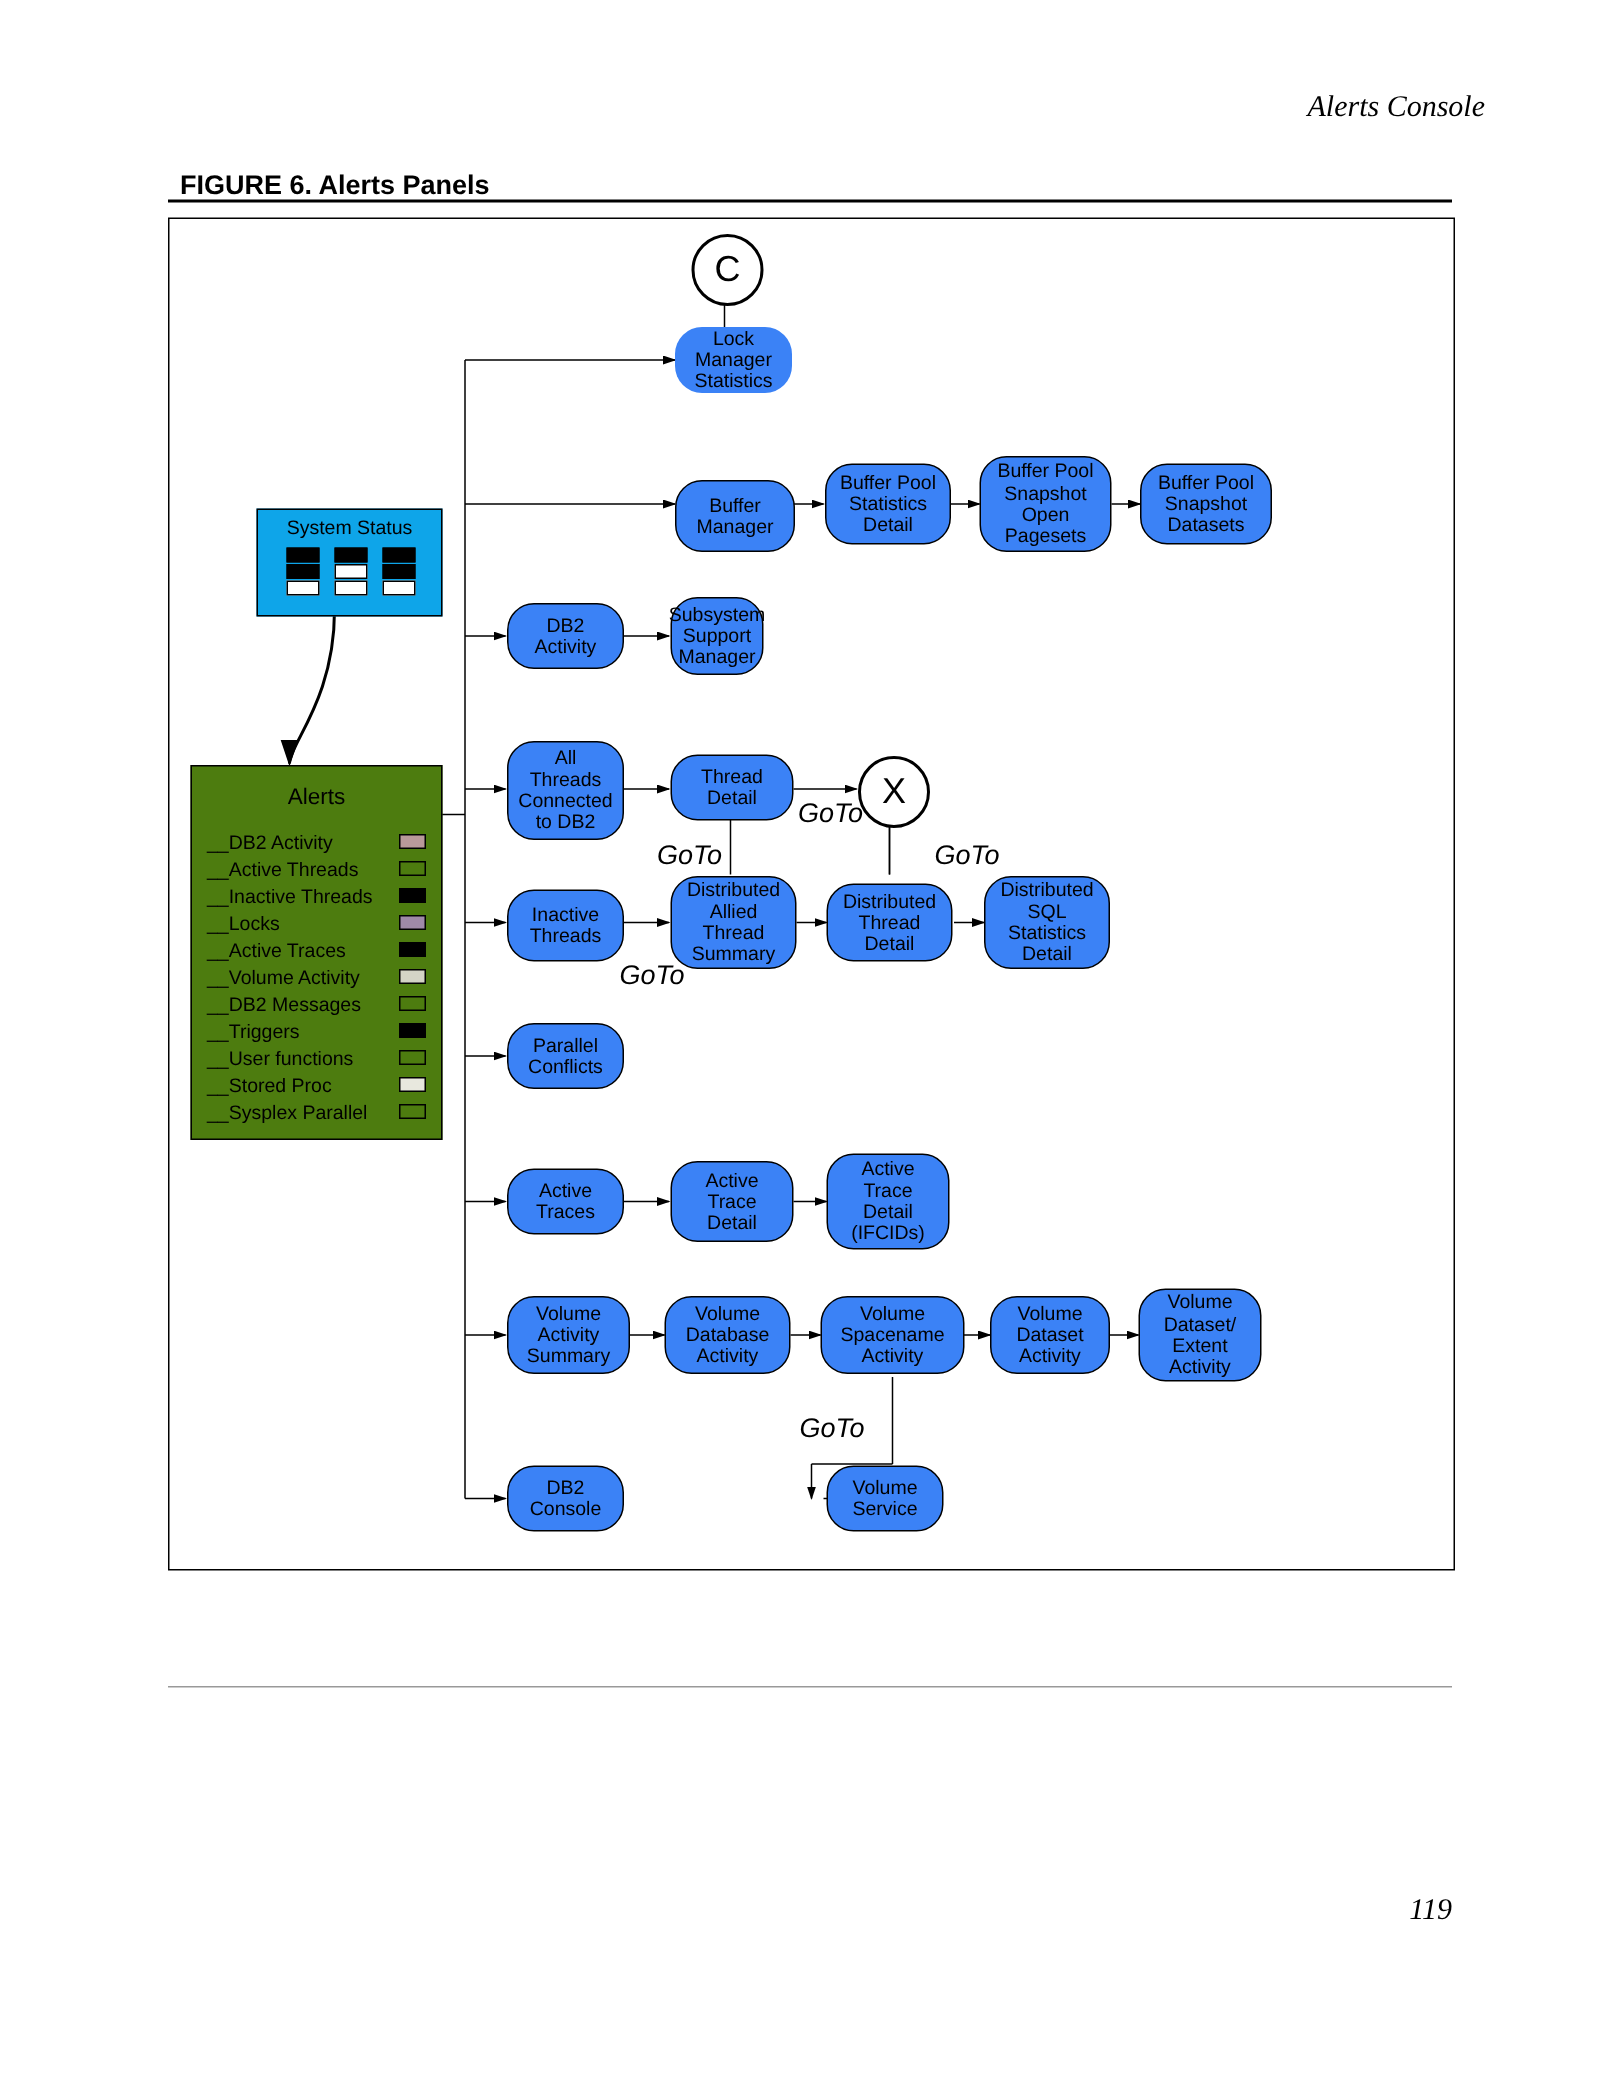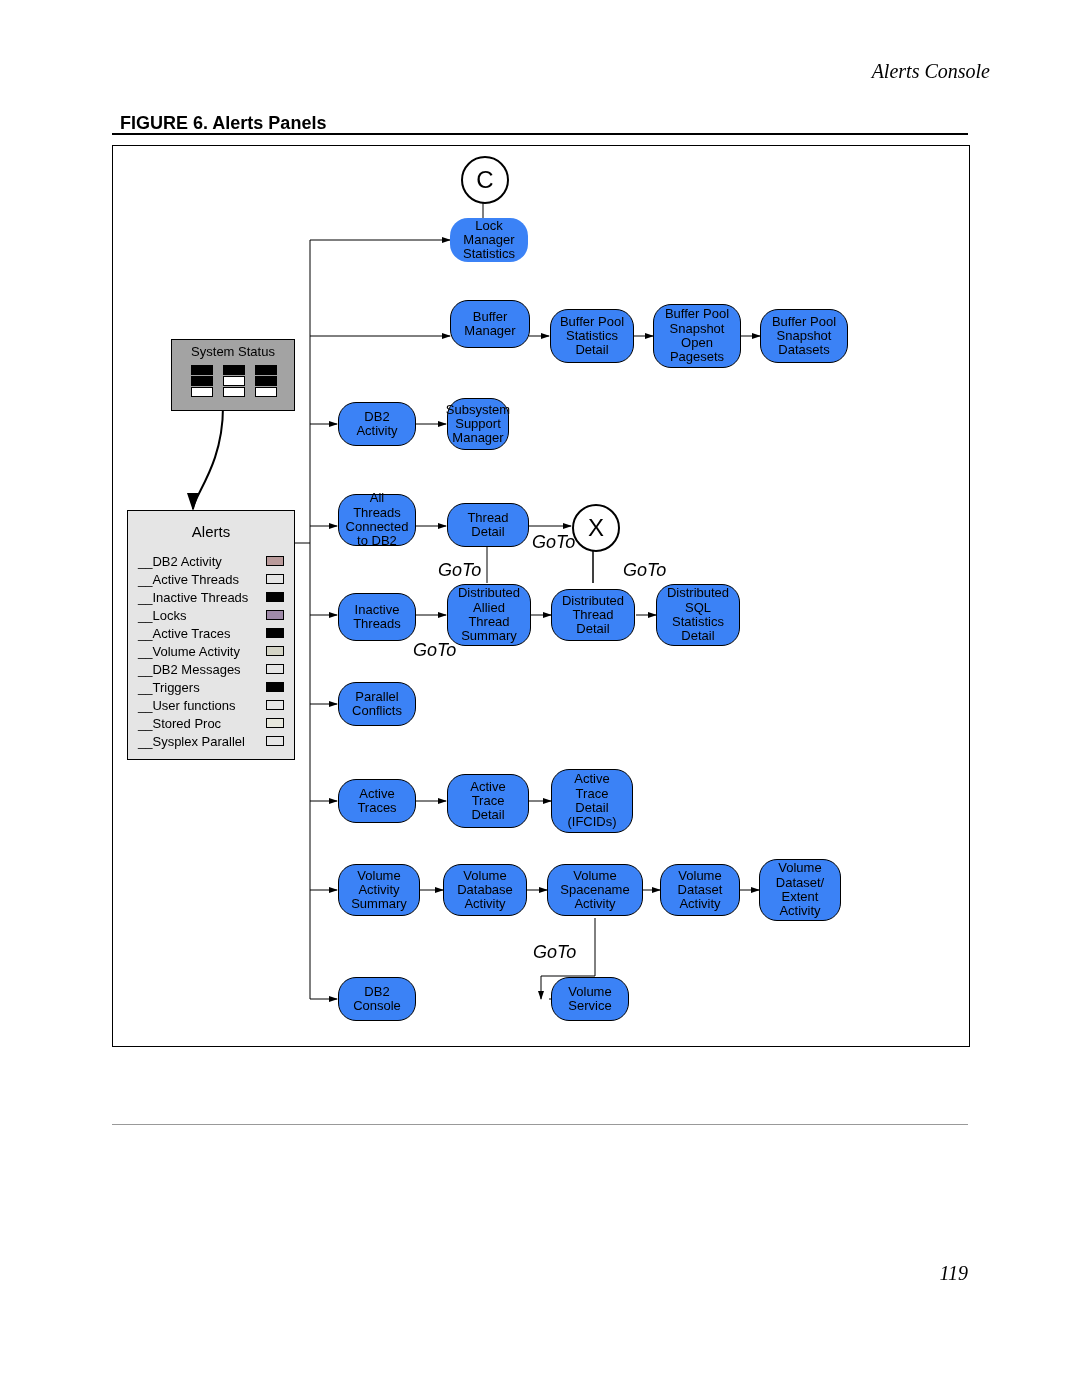--- a/index.html
+++ b/index.html
@@ -10,28 +10,28 @@
 .rule.top{top:133px;}
 .rule.bottom{top:1124px;height:1px;background:#999;}
 .page-num{position:absolute;bottom:112px;right:112px;font-style:italic;font-size:20px;}
 .diagram{position:absolute;left:112px;top:145px;width:856px;height:900px;border:1px solid #000;font-family:Arial,Helvetica,sans-serif;font-size:13px;}
 
 .node{position:absolute;border:1px solid #000;border-radius:18px;background:#3b82f6;display:flex;align-items:center;justify-content:center;text-align:center;line-height:1.1;padding:2px 4px;box-sizing:border-box;}
 
 .circ{position:absolute;width:44px;height:44px;border:2px solid #000;border-radius:50%;background:#fff;display:flex;align-items:center;justify-content:center;font-size:24px;}
 .circ::before{content:"";position:absolute;left:4px;top:4px;width:100%;height:100%;border-radius:50%;background:#000;z-index:-1;}
 
-.sysbox{position:absolute;border:1px solid #000;background:#a3a3a3;}
+.sysbox{position:absolute;border:1px solid #000;background:#0ea5e9;}
 .sysbox::before{content:"";position:absolute;left:4px;top:4px;width:100%;height:100%;background:#000;z-index:-1;}
 .sysbox .title{text-align:center;padding:4px 0 6px;font-size:13px;}
 .sysbox .grid{display:grid;grid-template-columns:repeat(3,20px);grid-auto-rows:8px;gap:3px 12px;justify-content:center;padding-bottom:8px;}
 .sysbox .cell{width:20px;height:8px;border:1px solid #000;background:#fff;}
 .sysbox .cell.f{background:#000;}
 
-.alerts-box{position:absolute;border:1px solid #000;background:#e5e5e5;}
+.alerts-box{position:absolute;border:1px solid #000;background:#4d7c0f;}
 .alerts-box::before{content:"";position:absolute;left:4px;top:4px;width:100%;height:100%;background:#000;z-index:-1;}
 .alerts-box .head{text-align:center;padding:12px 0 12px;font-size:15px;}
 .alerts-box .row{display:flex;align-items:center;justify-content:space-between;padding:0 10px 0 10px;height:18px;}
 .alerts-box .row .lbl::before{content:"__";}
 .alerts-box .sw{width:18px;height:10px;border:1px solid #000;box-sizing:border-box;}
 .goto{position:absolute;font-style:italic;font-size:18px;}
 svg.lines{position:absolute;left:0;top:0;pointer-events:none;}
 </style>
 </head>
 <body>
@@ -96,21 +96,21 @@
   <div class="circ" style="left:348px;top:10px;">
         <span>C</span>
       </div>
 
   <div class="node" style="left:337px;top:72px;width:78px;height:44px;border:none;">
         <span style="white-space:pre-line;">Lock
 Manager
 Statistics</span>
       </div>
 
-  <div class="node" style="left:337px;top:154px;width:80px;height:48px;">
+  <div class="node" style="left:337px;top:174px;width:80px;height:48px;">
         <span style="white-space:pre-line;">Buffer
 Manager</span>
       </div>
   <div class="node" style="left:437px;top:163px;width:84px;height:54px;">
         <span style="white-space:pre-line;">Buffer Pool
 Statistics
 Detail</span>
       </div>
   <div class="node" style="left:540px;top:158px;width:88px;height:64px;">
         <span style="white-space:pre-line;">Buffer Pool
@@ -142,21 +142,21 @@
   <div class="node" style="left:225px;top:256px;width:78px;height:44px;">
         <span style="white-space:pre-line;">DB2
 Activity</span>
       </div>
   <div class="node" style="left:334px;top:252px;width:62px;height:52px;justify-content:center;">
         <span style="white-space:pre-line;">Subsystem
 Support
 Manager</span>
       </div>
 
-  <div class="node" style="left:225px;top:348px;width:78px;height:52px;">
+  <div class="node" style="left:225px;top:348px;width:78px;height:66px;">
         <span style="white-space:pre-line;">All
 Threads
 Connected
 to DB2</span>
       </div>
   <div class="node" style="left:334px;top:357px;width:82px;height:44px;">
         <span style="white-space:pre-line;">Thread
 Detail</span>
       </div>
   <div class="circ" style="left:459px;top:358px;">

